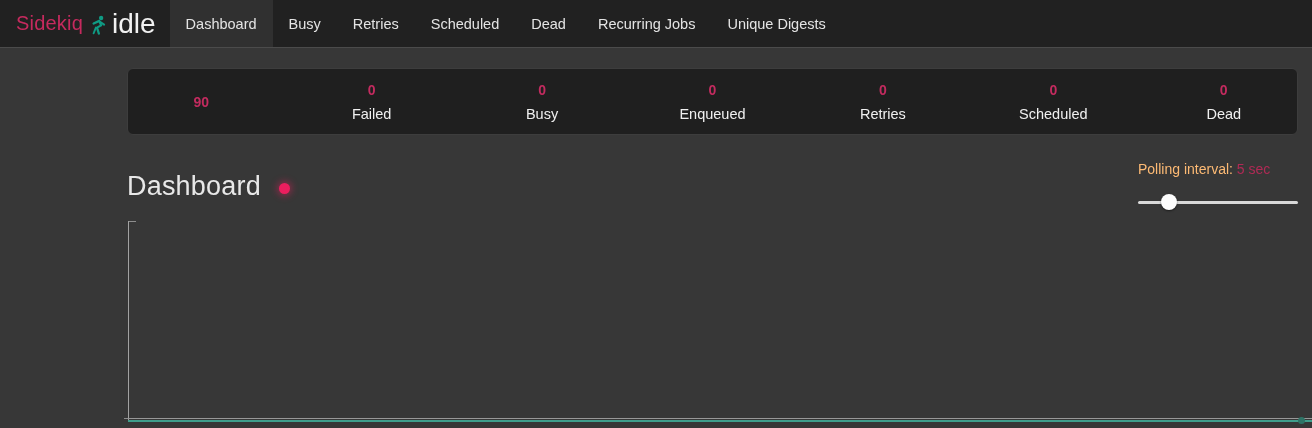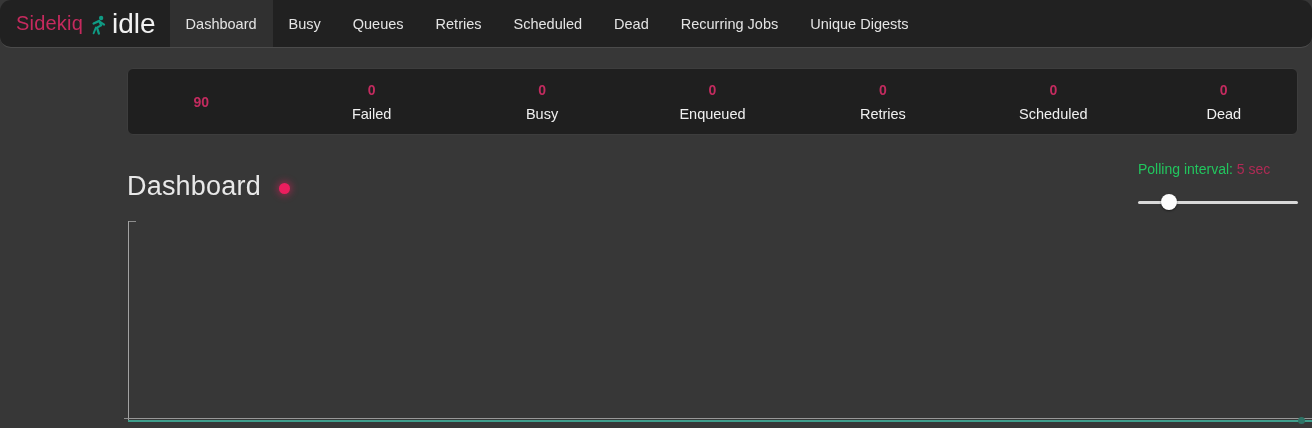--- a/index.html
+++ b/index.html
@@ -7,21 +7,21 @@
   body {
     background: #373737;
     font-family: "Liberation Sans", sans-serif;
     position: relative;
   }
 
   
   .navbar {
     position: absolute; top: 0; left: 0; width: 1312px; height: 48px;
     background: #212121; border-bottom: 1px solid #4b4b4b;
-    display: flex; align-items: stretch; border-radius: 11px;
+    display: flex; align-items: stretch;
   }
   .brand {
     display: flex; align-items: center; padding: 0 8px 0 16px;
     text-decoration: none; cursor: pointer;
   }
   .brand-name { color: #c62a5e; font-size: 20px; font-weight: 500; letter-spacing: 0.2px; }
   .brand-logo { margin: 2px 6px 0 8px; display: inline-flex; }
   .brand-status { color: #f1f1f1; font-size: 28px; font-weight: 500; }
   .nav-items { display: flex; align-items: stretch; margin-left: 6px; list-style: none; }
   .nav-item {
@@ -51,21 +51,21 @@
   .page-title { color: #e8e8e8; font-size: 27px; font-weight: 500; letter-spacing: 0.2px; }
   .beacon-dot {
     width: 11px; height: 11px; border-radius: 50%;
     background: #ea1e5e; margin-left: 18px; margin-top: 3px;
     box-shadow: 0 0 7px 2px rgba(234, 30, 94, 0.45);
   }
 
   
   .polling { position: absolute; left: 1138px; top: 161px; width: 160px; }
   .polling-text { font-size: 14px; white-space: nowrap; }
-  .polling-label { color: #22c55e; }
+  .polling-label { color: #fdba74; }
   .polling-value { color: #b02a55; text-decoration: none; cursor: pointer; margin-top: 28px; }
   .slider { position: relative; margin-top: 17px; height: 16px; cursor: pointer; }
   .slider-track {
     position: absolute; left: 0; right: 0; top: 7px; height: 3px;
     background: #d9d9d9; border-radius: 2px;
   }
   .slider-thumb {
     position: absolute; top: 0; width: 16px; height: 16px; border-radius: 50%;
     background: #fdfdfd; left: calc(19.5% - 8px);
     box-shadow: 0 1px 2px rgba(0,0,0,0.5); cursor: grab;
@@ -108,21 +108,20 @@
         <path d="M3.5 11 L11 7.5 L13.5 13.5 L8 16.5 L10.5 24.5" stroke="#0f9b84" stroke-width="3" stroke-linejoin="round" stroke-linecap="round" fill="none"></path>
         <path d="M11.5 8.5 L17.5 12.5" stroke="#0f9b84" stroke-width="2.6" stroke-linecap="round"></path>
         <path d="M6.5 16.5 L3.5 24" stroke="#0f9b84" stroke-width="2.6" stroke-linecap="round"></path>
       </svg>
     </span>
     <span class="brand-status">idle</span>
   </a>
   <ul class="nav-items">
     <li class="nav-item active">Dashboard</li>
     <li class="nav-item">Busy</li>
-    <li class="nav-item">Queues</li>
     <li class="nav-item">Retries</li>
     <li class="nav-item">Scheduled</li>
     <li class="nav-item">Dead</li>
     <li class="nav-item">Recurring Jobs</li>
     <li class="nav-item">Unique Digests</li>
   </ul>
 </nav>
 
 <div class="stats-panel">
   <a class="stat-cell">

